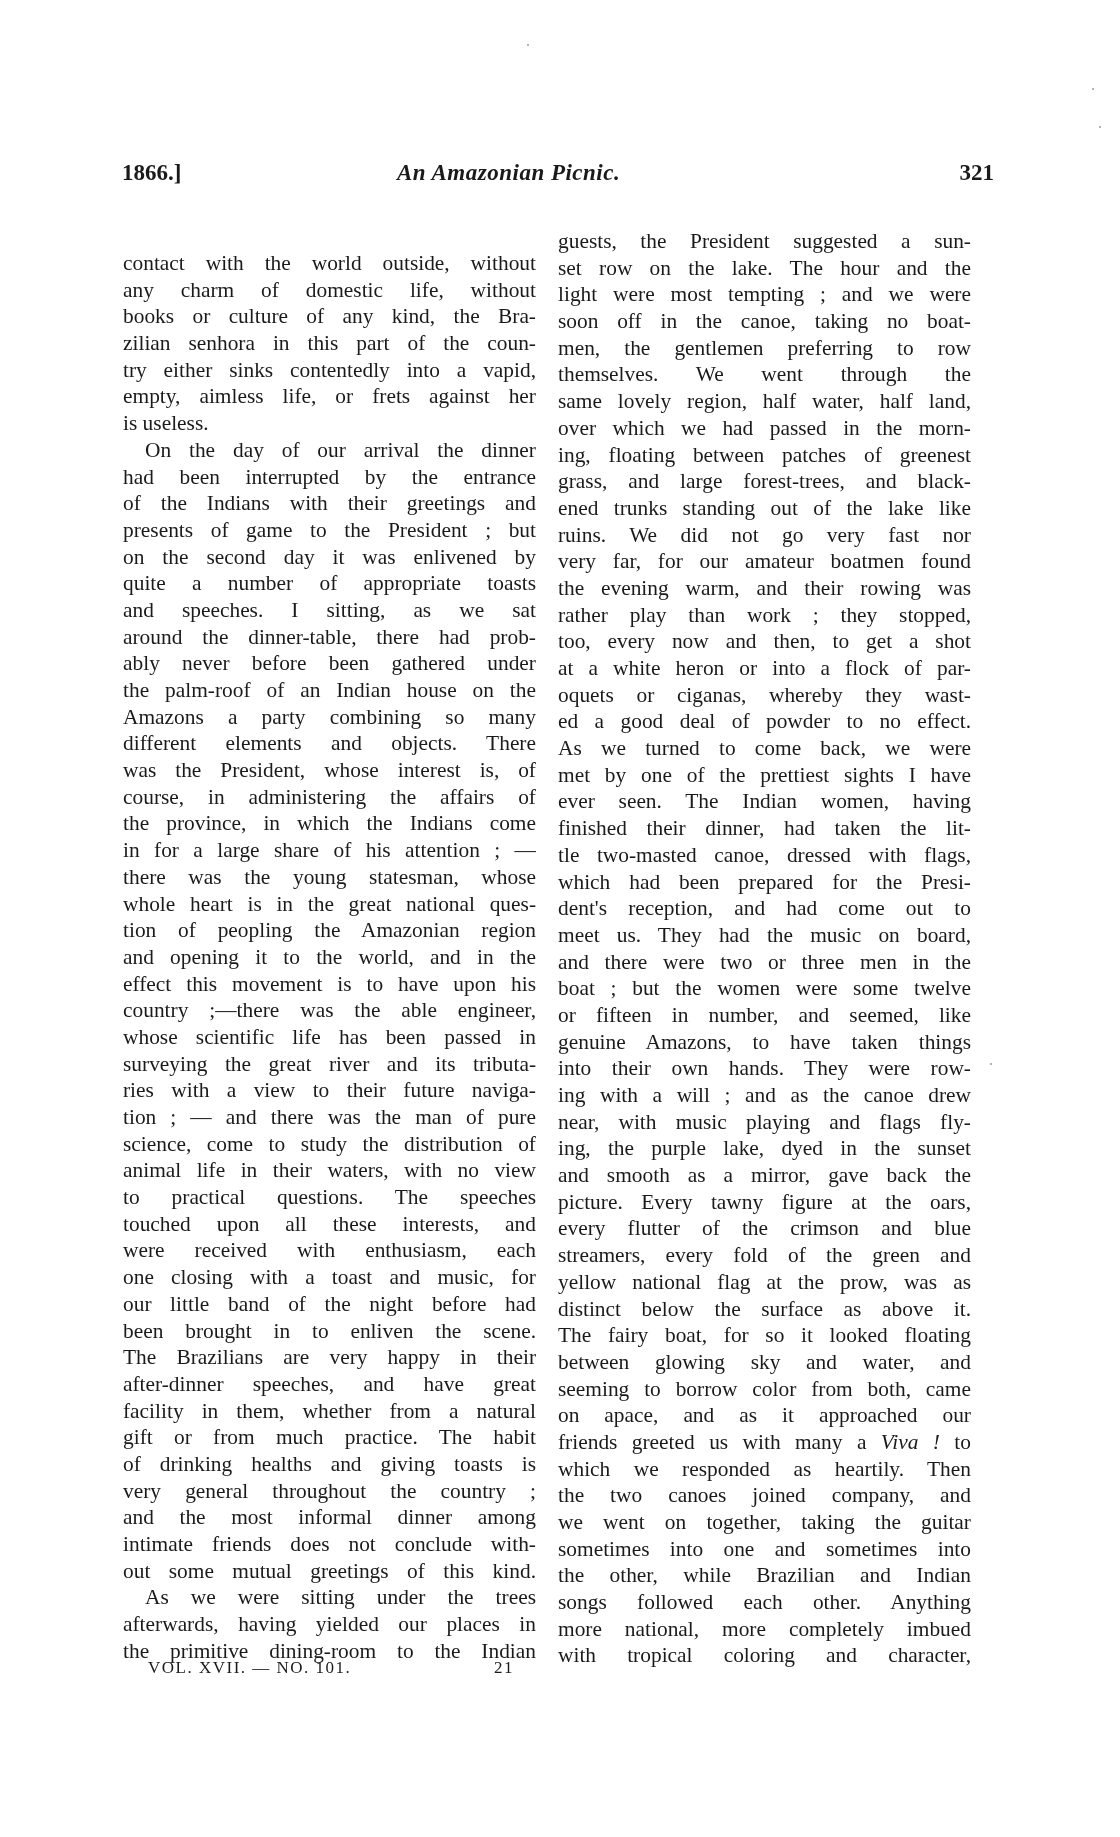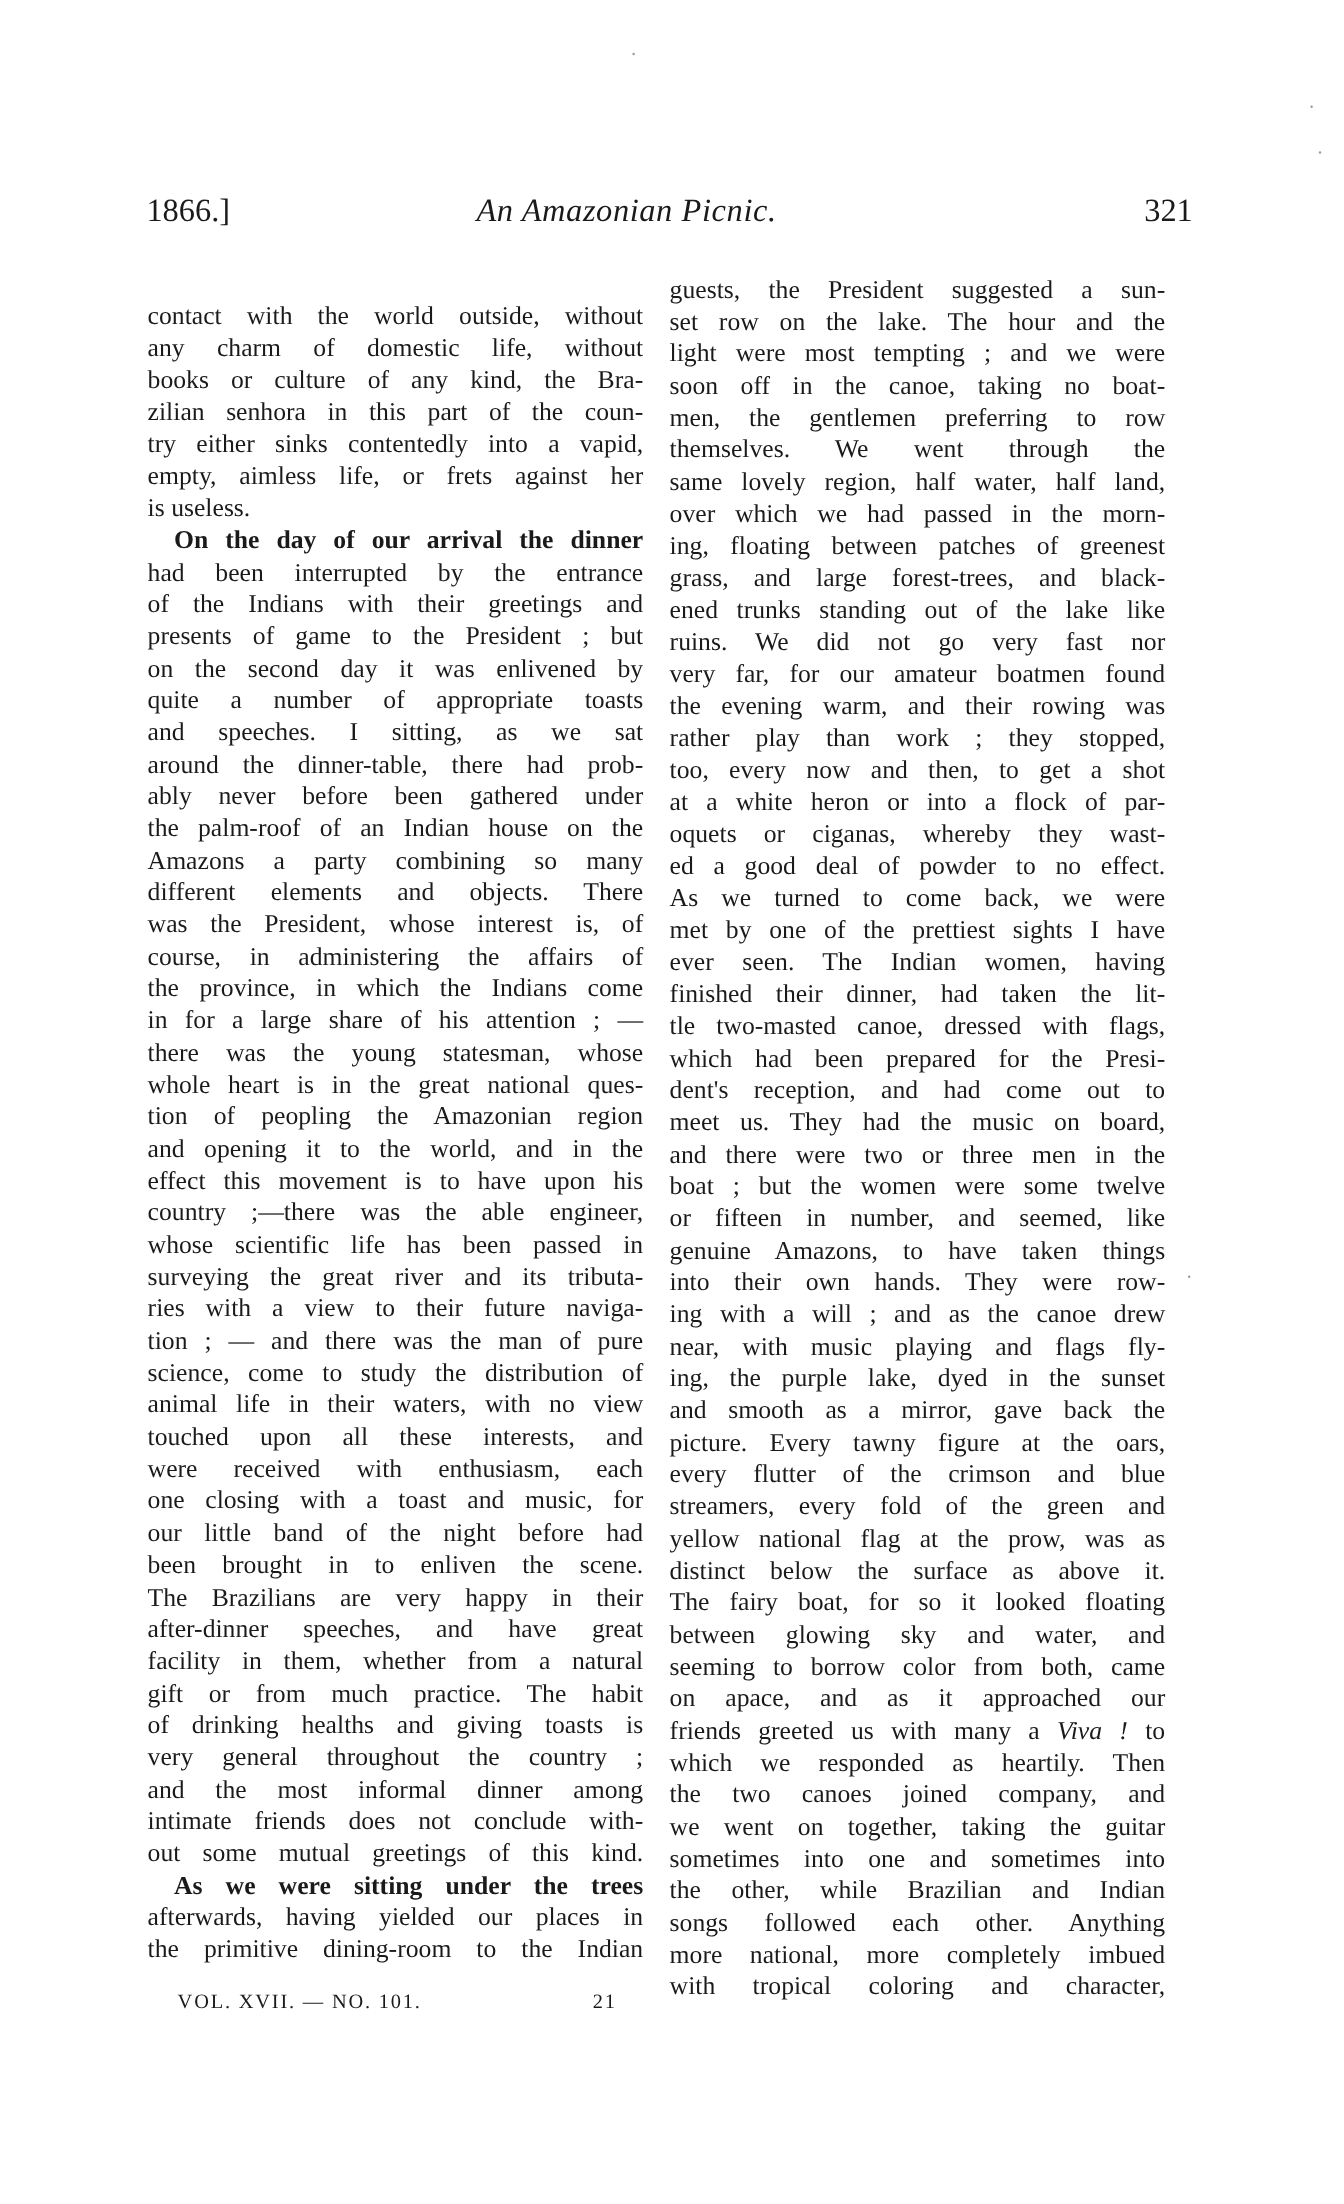--- a/index.html
+++ b/index.html
@@ -14,21 +14,22 @@
       overflow: hidden;
       font-family: "Liberation Serif", "DejaVu Serif", serif;
       color: #1a1a1a;
     }
     .running-head {
       position: absolute;
       top: 160px;
       left: 122px;
       width: 872px;
       height: 40px;
-      font-size: 27px;
+      font-size: 23px;
+      font-weight: bold;
     }
     .rh-left {
       position: absolute;
       left: 0;
       top: 0;
     }
     .rh-center {
       position: absolute;
       left: 275px;
       top: 0;
@@ -54,21 +55,20 @@
       white-space: nowrap;
       text-align: justify;
       text-align-last: justify;
       height: 26.7px;
     }
     .line.last {
       text-align-last: left;
     }
     .line.indent {
       padding-left: 22px;
-      font-weight: bold;
     }
     .line em {
     }
     .footer {
       position: absolute;
       top: 1658px;
       left: 148px;
       width: 380px;
       font-size: 17px;
       letter-spacing: 1.5px;
@@ -129,20 +129,21 @@
     <span class="line">tion of peopling the Amazonian region</span>
     <span class="line">and opening it to the world, and in the</span>
     <span class="line">effect this movement is to have upon his</span>
     <span class="line">country ;—there was the able engineer,</span>
     <span class="line">whose scientific life has been passed in</span>
     <span class="line">surveying the great river and its tributa-</span>
     <span class="line">ries with a view to their future naviga-</span>
     <span class="line">tion ; — and there was the man of pure</span>
     <span class="line">science, come to study the distribution of</span>
     <span class="line">animal life in their waters, with no view</span>
+    <span class="line">to practical questions.  The speeches</span>
     <span class="line">touched upon all these interests, and</span>
     <span class="line">were received with enthusiasm, each</span>
     <span class="line">one closing with a toast and music, for</span>
     <span class="line">our little band of the night before had</span>
     <span class="line">been brought in to enliven the scene.</span>
     <span class="line">The Brazilians are very happy in their</span>
     <span class="line">after-dinner speeches, and have great</span>
     <span class="line">facility in them, whether from a natural</span>
     <span class="line">gift or from much practice.  The habit</span>
     <span class="line">of drinking healths and giving toasts is</span>

